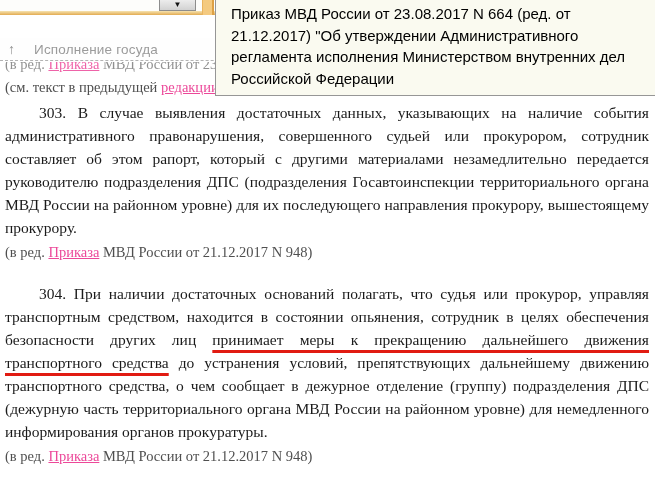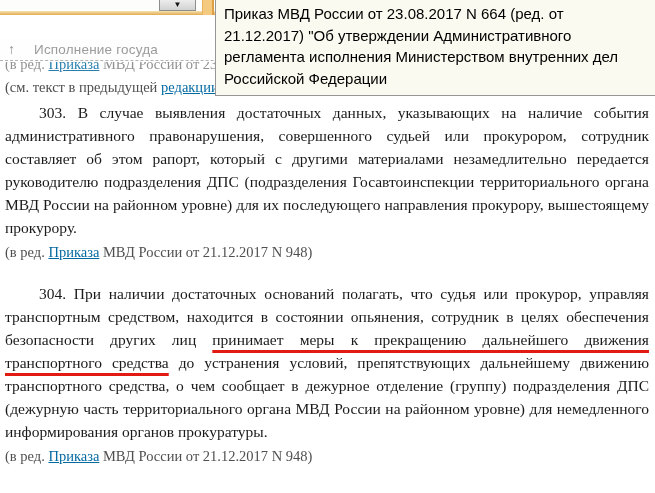--- a/index.html
+++ b/index.html
@@ -25,37 +25,37 @@
             background:#fefefe; border-bottom:1px dashed #b3b3b3; z-index:4; }
   .up-arrow { position:absolute; left:8px; top:3px; color:#8f8f8f;
             font-family:"Liberation Sans", sans-serif; font-size:14px; cursor:pointer; }
   .doc-header-title { position:absolute; left:34px; top:4px; color:#9b9b9b;
             font-family:Liberation Sans, sans-serif; font-size:13.5px;
             letter-spacing:.2px; white-space:nowrap; }
 
   
   .tooltip { position:absolute; top:0; left:215px; width:440px; min-height:94px;
             background:#fafaf0; border:1px solid #969696; border-top:none; border-right:none;
-            padding:3px 8px 6px 8px; z-index:20;
+            padding:3px 8px 6px 15px; z-index:20;
             font-family:"Liberation Sans", sans-serif; font-size:15px;
             line-height:21.5px; color:#000; }
 
   
   .doc-body { position:absolute; top:62px; left:0; width:655px;
             padding:0 6px 0 5px; font-size:15.5px; line-height:23px;
             color:#1a1a1a; text-align:justify; z-index:1; }
 
   .clipped-line { height:15px; overflow:hidden; position:relative; }
   .clipped-line .inner { position:absolute; top:-9px; left:0; white-space:nowrap;
             color:#7d7d7d; font-size:14.5px; opacity:.85; }
 
   .note-line { color:#4f4f4f; font-size:14.5px; line-height:20px;
             text-align:left; white-space:nowrap; }
   .note-gap { margin-top:3px;font-family:Liberation Serif, serif; }
-  a.doclink, .doclink { color:#0369a1; text-decoration:underline; cursor:pointer; }
+  a.doclink, .doclink { color:#ec4899; text-decoration:underline; cursor:pointer; }
 
   .para { text-indent:34px; margin-top:4px;font-family:Liberation Serif, serif; }
   .para-304 { margin-top:20px; }
 
   .redline { text-decoration:underline; text-decoration-color:#e11b12;
              text-decoration-thickness:3px; text-underline-offset:5px;
              text-decoration-skip-ink:none; }
 </style>
 </head>
 <body>

